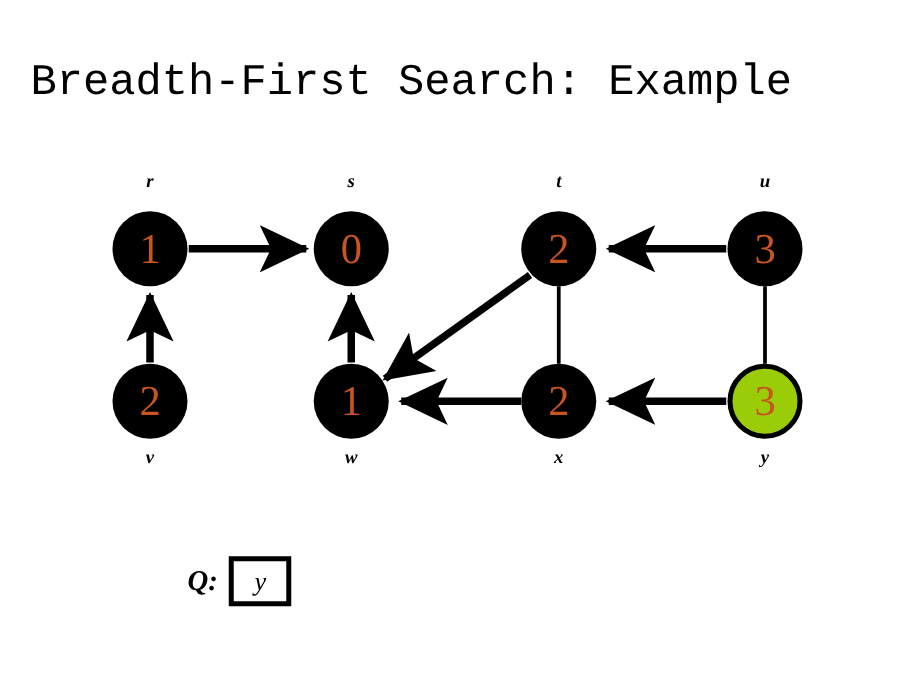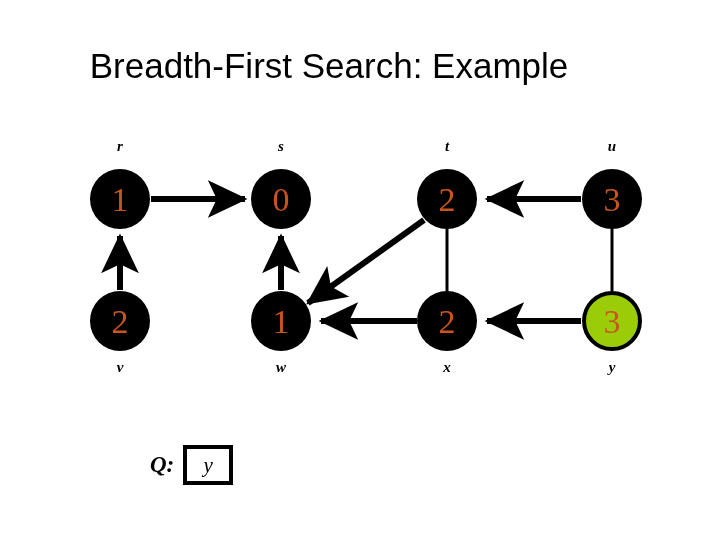--- a/index.html
+++ b/index.html
@@ -18,21 +18,21 @@
     position: absolute;
     inset: 0;
     background: #ffffff;
   }
   #title {
     position: absolute;
     left: 0;
     top: 46px;
     width: 658px;
     text-align: center;
-    font-family: Liberation Sans, sans-serif;
+    font-family: Liberation Mono, monospace;
     font-size: 35px;
     font-weight: 400;
     color: #000000;
     letter-spacing: 0px;
     white-space: nowrap;
   }
   #graph {
     position: absolute;
     left: 0;
     top: 0;

